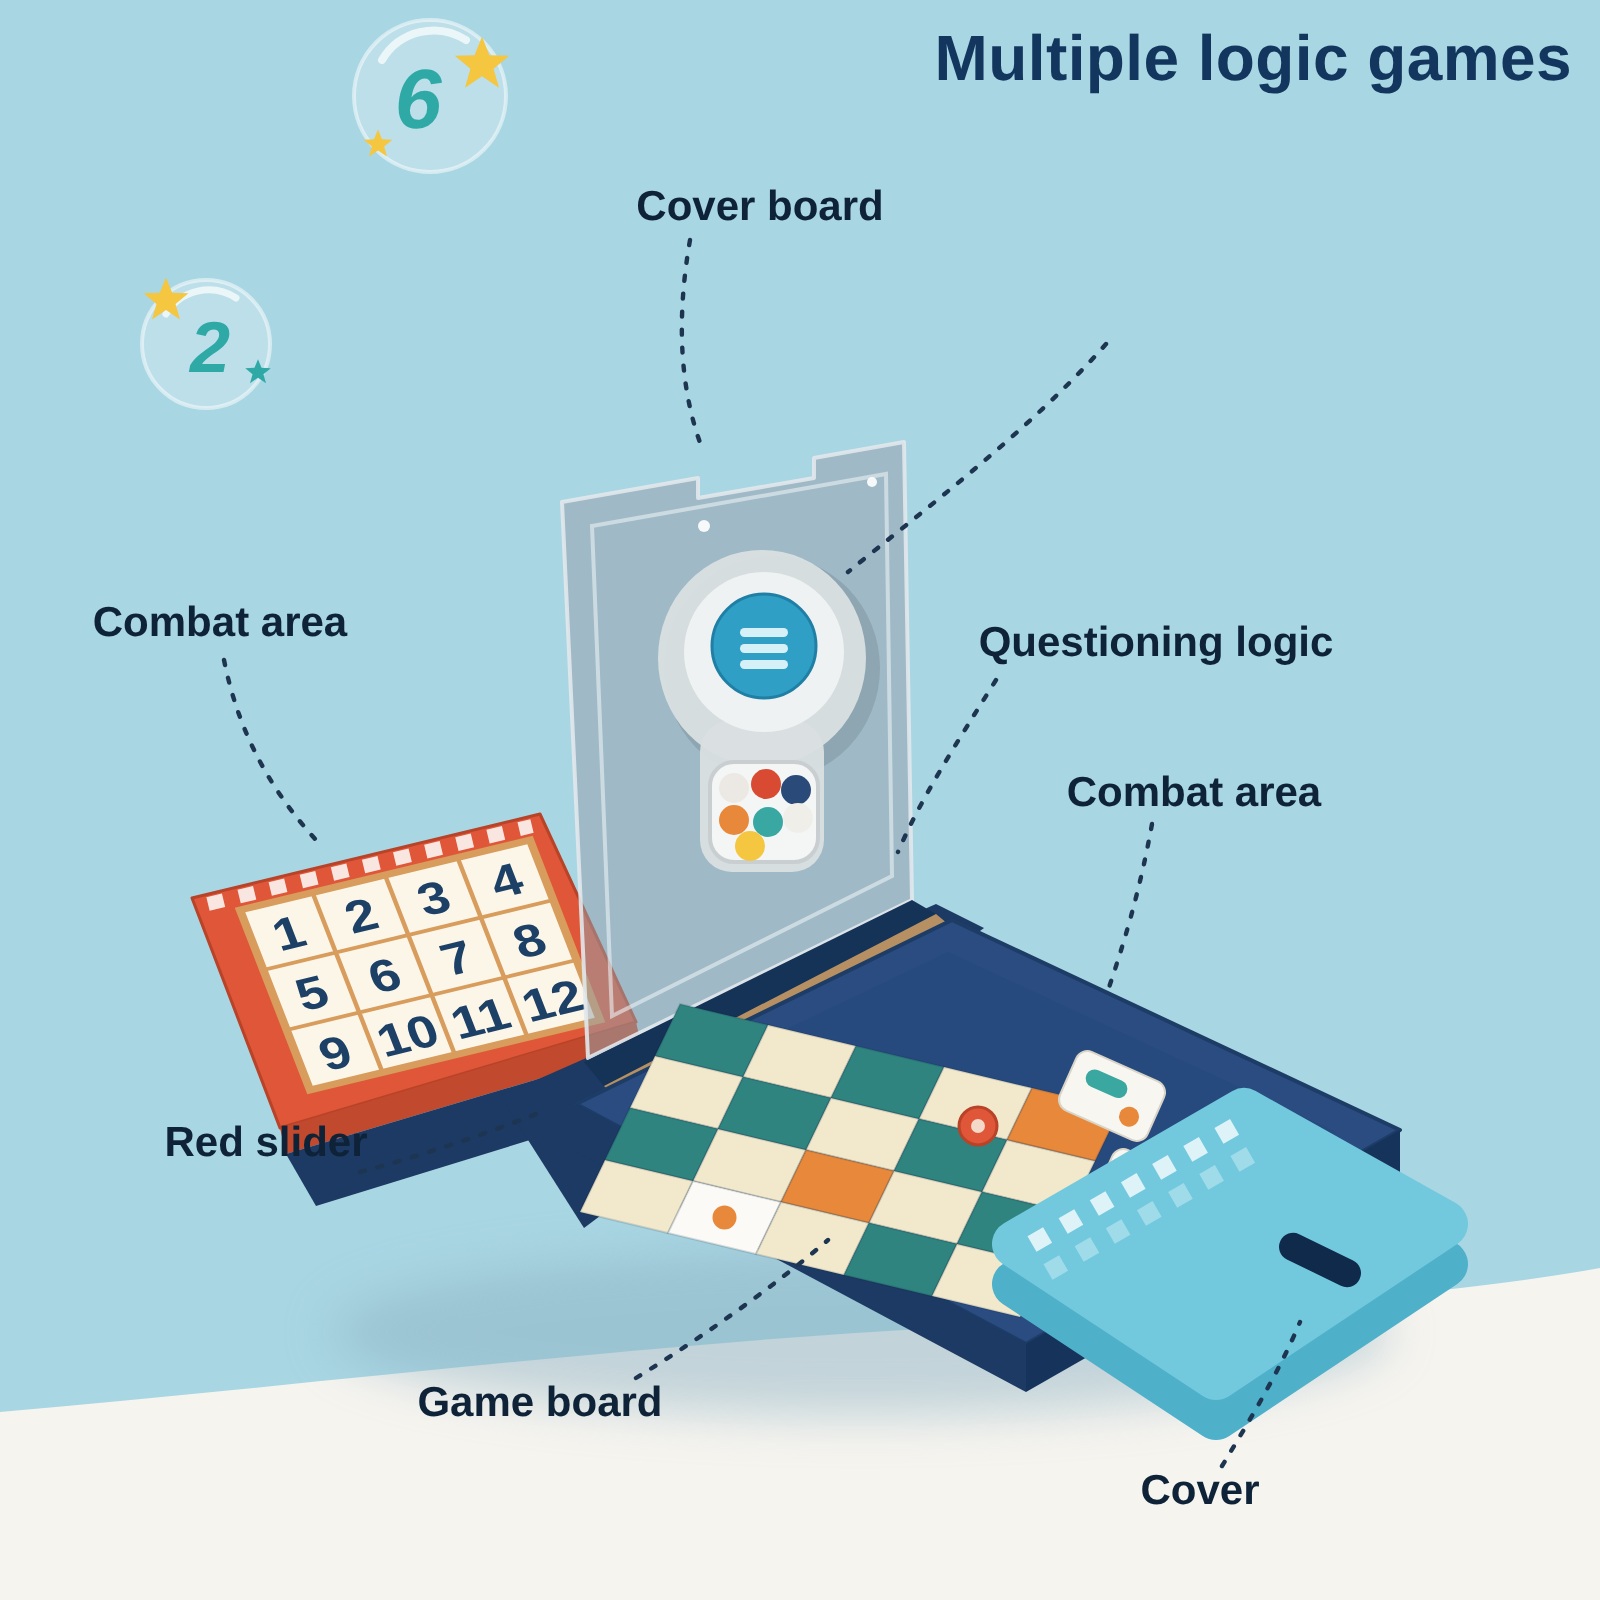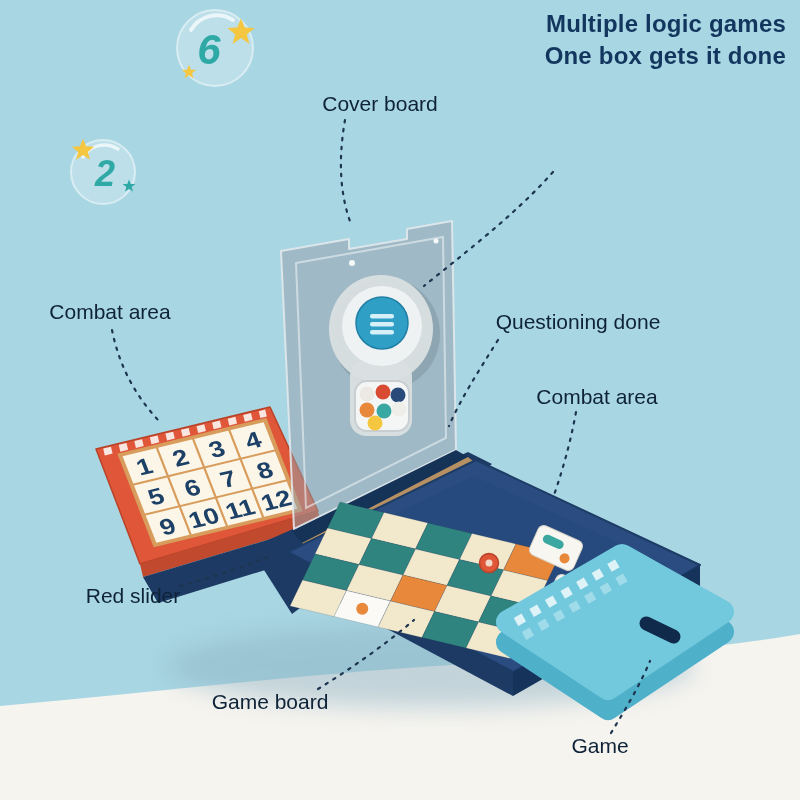--- a/index.html
+++ b/index.html
@@ -1,24 +1,24 @@
 <!DOCTYPE html>
 <html style="--background: #a9d6e3; --headline: #12365e; --label: #0e2238; --navy_tray: #2a4c80; --navy_dark: #1c3a63; --red: #df5638; --cyan_cap: #72c9dd; --cyan_side: #4fb0ca; --teal_tile: #2f8480; --cream_tile: #f2e9cd; --orange_tile: #e8883a; --slider_blue: #2f9fc6; --table: #f6f4ef;"><head>
 <meta charset="utf-8">
 <style>
   html,body{margin:0;padding:0}
   .stage{position:relative;width:800px;height:800px;overflow:hidden;
          background:var(--background,#a9d6e3);
          font-family:"Liberation Sans",sans-serif}
   .scene{position:absolute;inset:0}
   .headline{position:absolute;top:8px;right:14px;text-align:right;
-            color:var(--headline,#12365e);font-size:24px;font-weight:700;
+            color:var(--headline,#12365e);font-size:32px;font-weight:700;
             line-height:1.32;letter-spacing:.2px}
   .label{position:absolute;transform:translate(-50%,-50%);
-         color:var(--label,#0e2238);font-size:21px;font-weight:400;
+         color:var(--label,#0e2238);font-size:21px;font-weight:700;
          white-space:nowrap}
   .leader{stroke:#1d3550;stroke-width:2.2;fill:none;
           stroke-dasharray:2.5 6.5;stroke-linecap:round}
   .bubble-digit{font-weight:700;font-style:italic;fill:#2fa9a6}
 </style>
 </head>
 <body>
 
 <div class="stage">
 
@@ -171,24 +171,23 @@
     <path class="leader" d="M112,330 C120,370 138,398 158,420"></path>
     <path class="leader" d="M498,340 C478,372 460,400 449,426"></path>
     <path class="leader" d="M576,412 C570,445 562,472 553,498"></path>
     <path class="leader" d="M180,586 C210,578 240,568 268,557"></path>
     <path class="leader" d="M318,689 C352,668 386,644 414,620"></path>
     <path class="leader" d="M611,733 C625,710 640,685 650,661"></path>
   </svg>
 
   <div class="headline">
     <div>Multiple logic games</div>
-    <div>One box gets it done</div>
   </div>
 
   <div class="label" style="left:380px;top:104px">Cover board</div>
   <div class="label" style="left:110px;top:312px">Combat area</div>
-  <div class="label" style="left:578px;top:322px">Questioning done</div>
+  <div class="label" style="left:578px;top:322px">Questioning logic</div>
   <div class="label" style="left:597px;top:397px">Combat area</div>
-  <div class="label" style="left:133px;top:596px">Red slider</div>
+  <div class="label" style="left:133px;top:572px">Red slider</div>
   <div class="label" style="left:270px;top:702px">Game board</div>
-  <div class="label" style="left:600px;top:746px">Game</div>
+  <div class="label" style="left:600px;top:746px">Cover</div>
 
 </div>
 
 </body></html>

